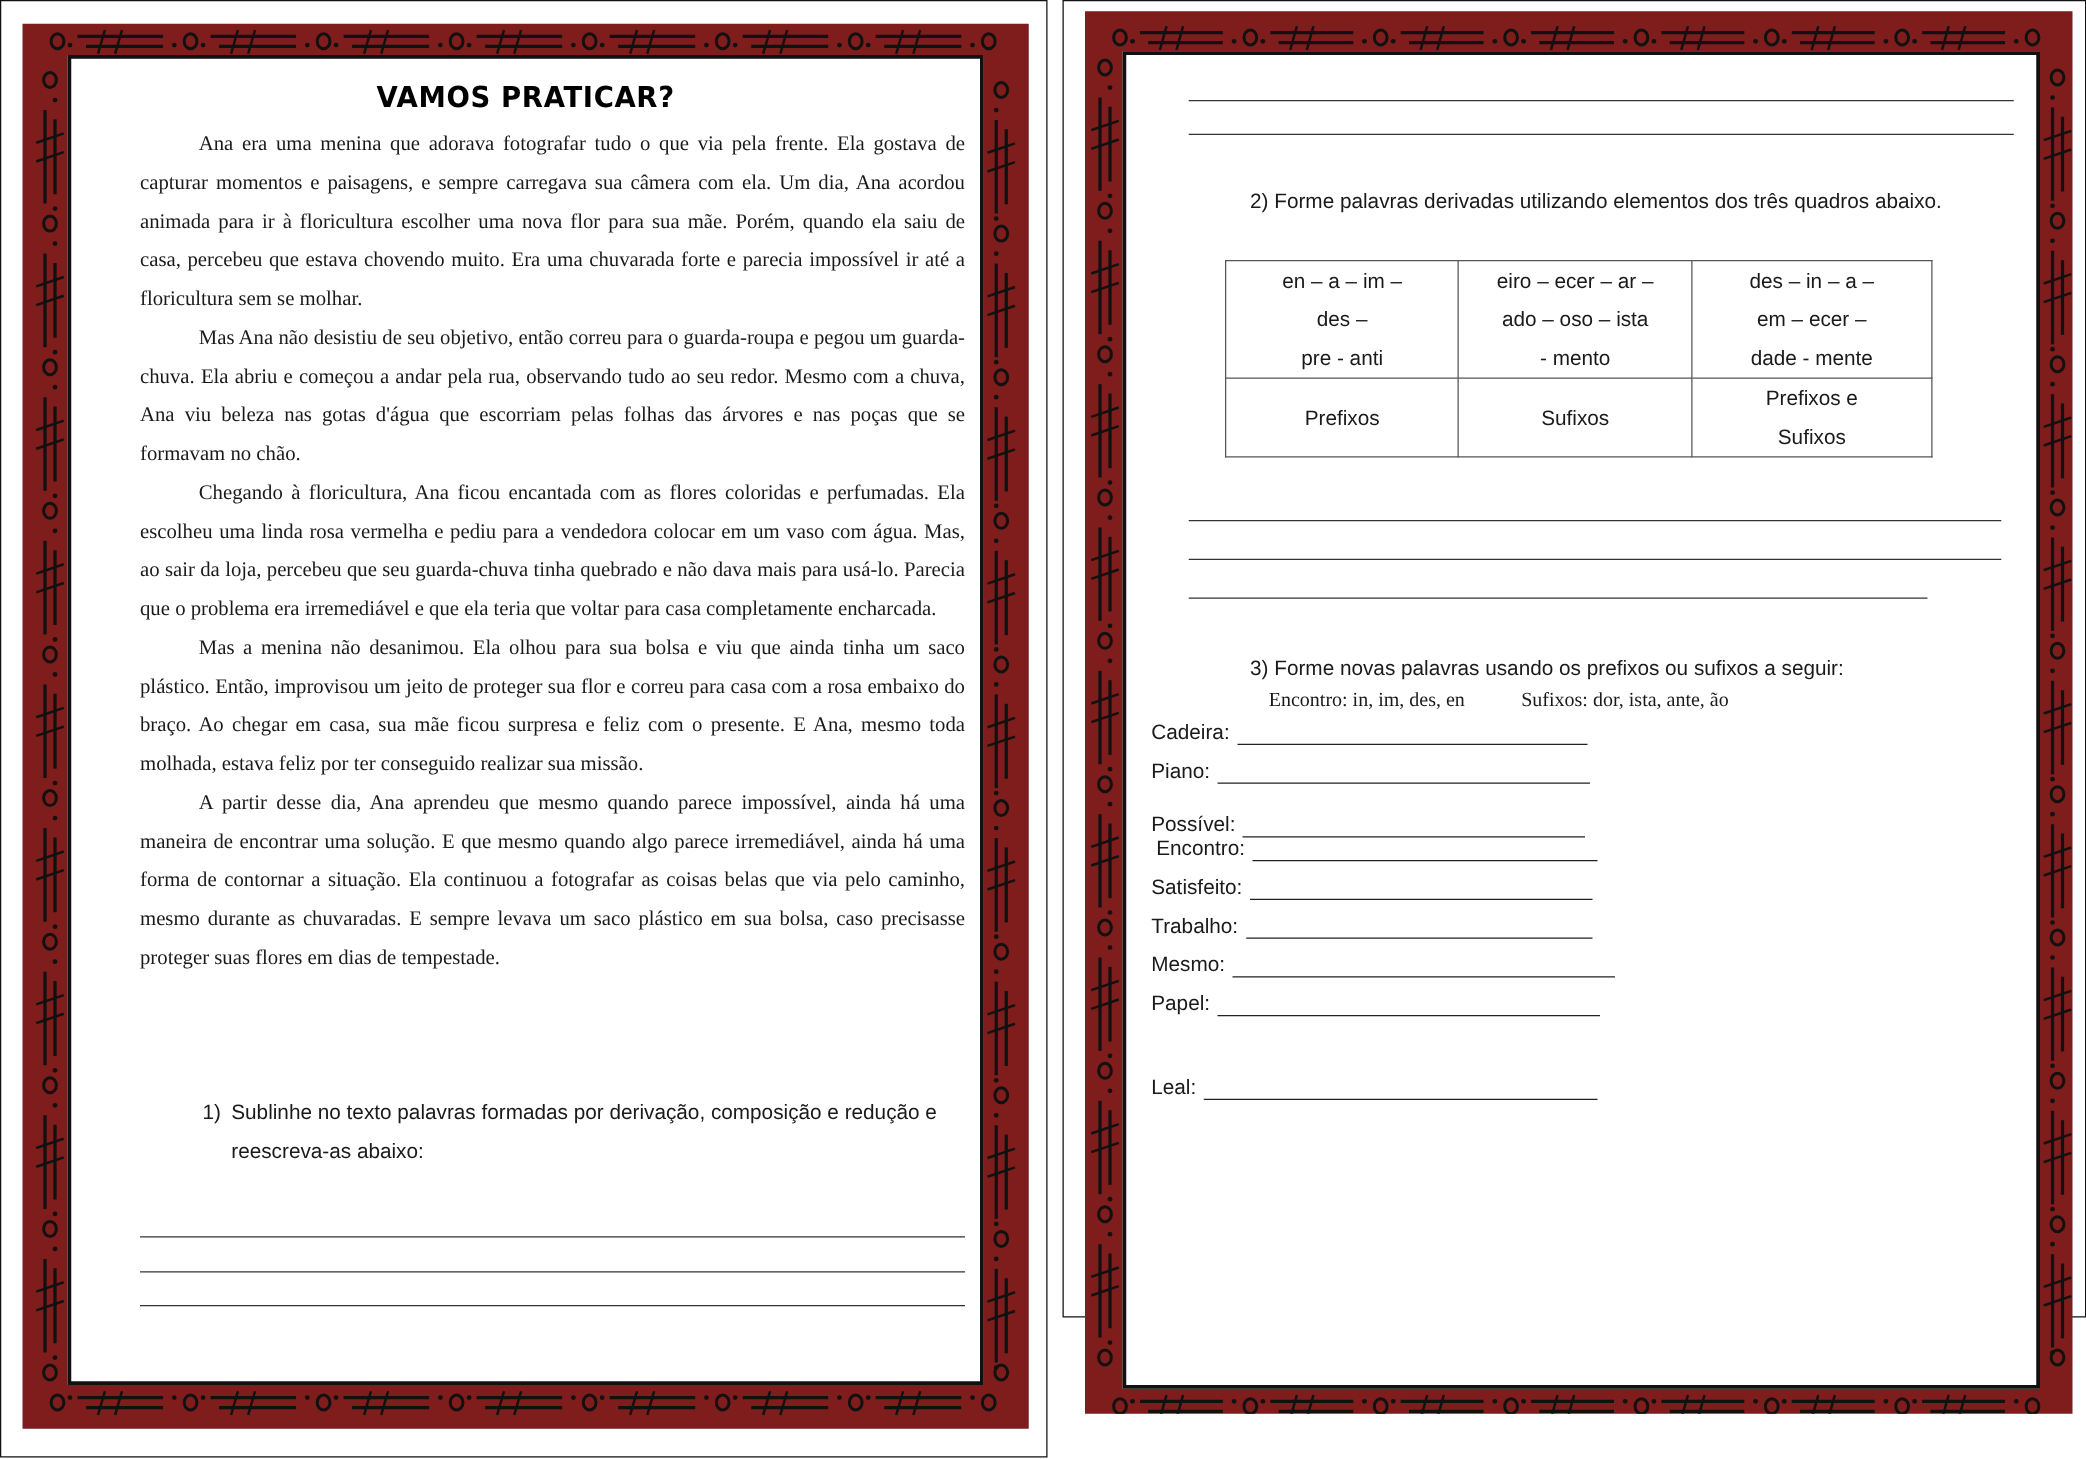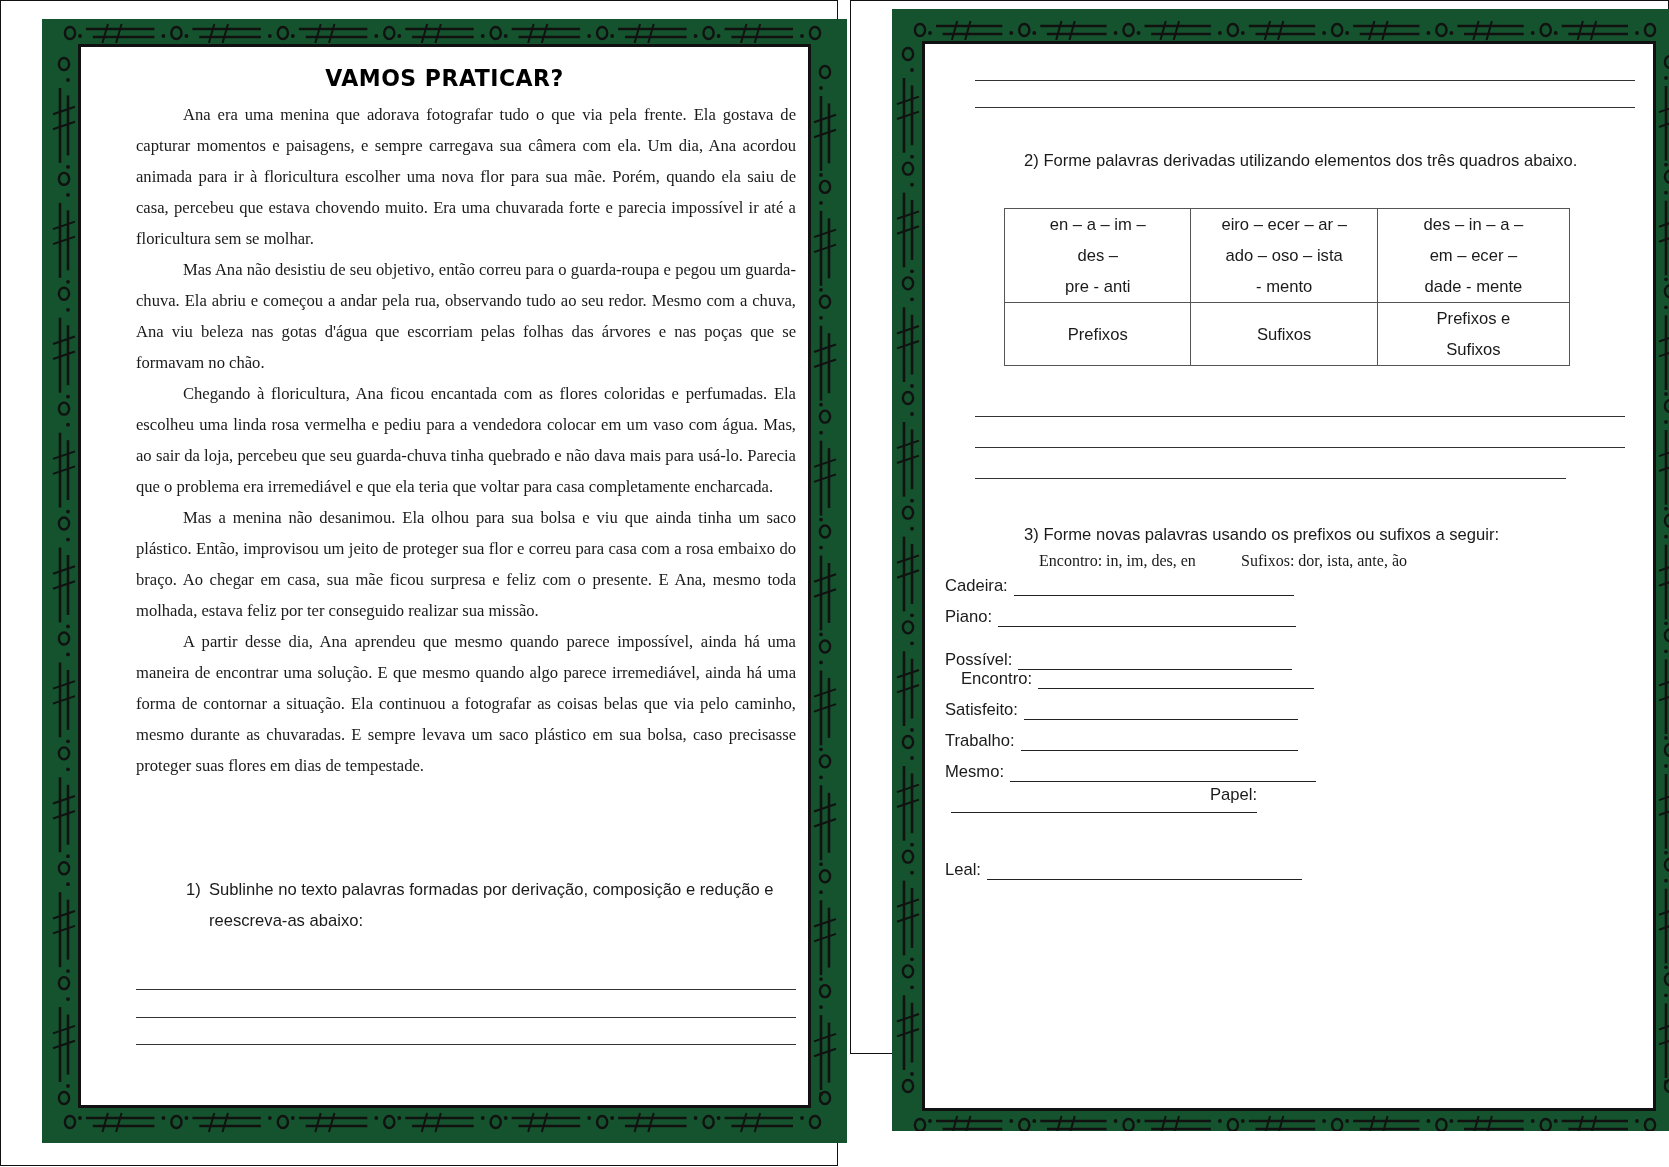--- a/index.html
+++ b/index.html
@@ -3,21 +3,21 @@
 <meta charset="utf-8">
 <style>
   html, body { margin: 0; padding: 0; background: #ffffff; }
   body { width: 1669px; height: 1167px; position: relative; overflow: hidden;
          font-family: "Liberation Sans", sans-serif; color: #1a1a1a; }
 
   .frame { position: absolute; border: 1.5px solid #111; background: #fff; box-sizing: border-box; }
   #frame-left  { left: 0; top: 0; width: 838px; height: 1166px; }
   #frame-right { left: 850px; top: 0; width: 819px; height: 1054px; }
 
-  .paper { position: absolute; background: #14532d; box-sizing: border-box; margin-left: 24px; }
+  .paper { position: absolute; background: #7f1d1d; box-sizing: border-box; }
   #paper-left  { left: 17px; top: 18px; width: 805px; height: 1124px; }
   #paper-right { left: 17px; top: 8px;  width: 790px; height: 1122px; }
 
   .deco { position: absolute; inset: 0; pointer-events: none; }
 
   .inner { position: absolute; background: #fff; border: 3.5px solid #111; box-sizing: border-box; }
   #inner-left  { left: 36px; top: 25px; width: 733px; height: 1064px; }
   #inner-right { left: 30px; top: 32px; width: 734px; height: 1070px; }
 
   
@@ -590,37 +590,37 @@
             <span class="fill" style="width: 280px;"></span>
           </div>
           <div class="word-row" style="top: 555px; left: 20px;">
             <span>Piano:</span>
             <span class="fill" style="width: 298px;"></span>
           </div>
           <div class="word-row" style="top: 602px; left: 20px; align-items: center;">
             <span>Possível:</span>
             <span class="fill" style="width: 274px;"></span>
           </div>
-          <div class="word-row" style="top: 617px; left: 36px;">
+          <div class="word-row" style="top: 617px; left: 24px;">
             <span>Encontro:</span>
             <span class="fill" style="width: 276px;"></span>
           </div>
           <div class="word-row" style="top: 648px; left: 20px;">
             <span>Satisfeito:</span>
             <span class="fill" style="width: 274px;"></span>
           </div>
           <div class="word-row" style="top: 679px; left: 20px;">
             <span>Trabalho:</span>
             <span class="fill" style="width: 277px;"></span>
           </div>
           <div class="word-row" style="top: 710px; left: 20px;">
             <span>Mesmo:</span>
             <span class="fill" style="width: 306px;"></span>
           </div>
-          <div class="word-row" style="top: 741px; left: 20px; flex-direction: column;">
+          <div class="word-row" style="top: 741px; left: 20px;">
             <span>Papel:</span>
             <span class="fill" style="width: 306px;"></span>
           </div>
           <div class="word-row" style="top: 808px; left: 20px;">
             <span>Leal:</span>
             <span class="fill" style="width: 315px;"></span>
           </div>
         </div>
     </div>
   </div>

